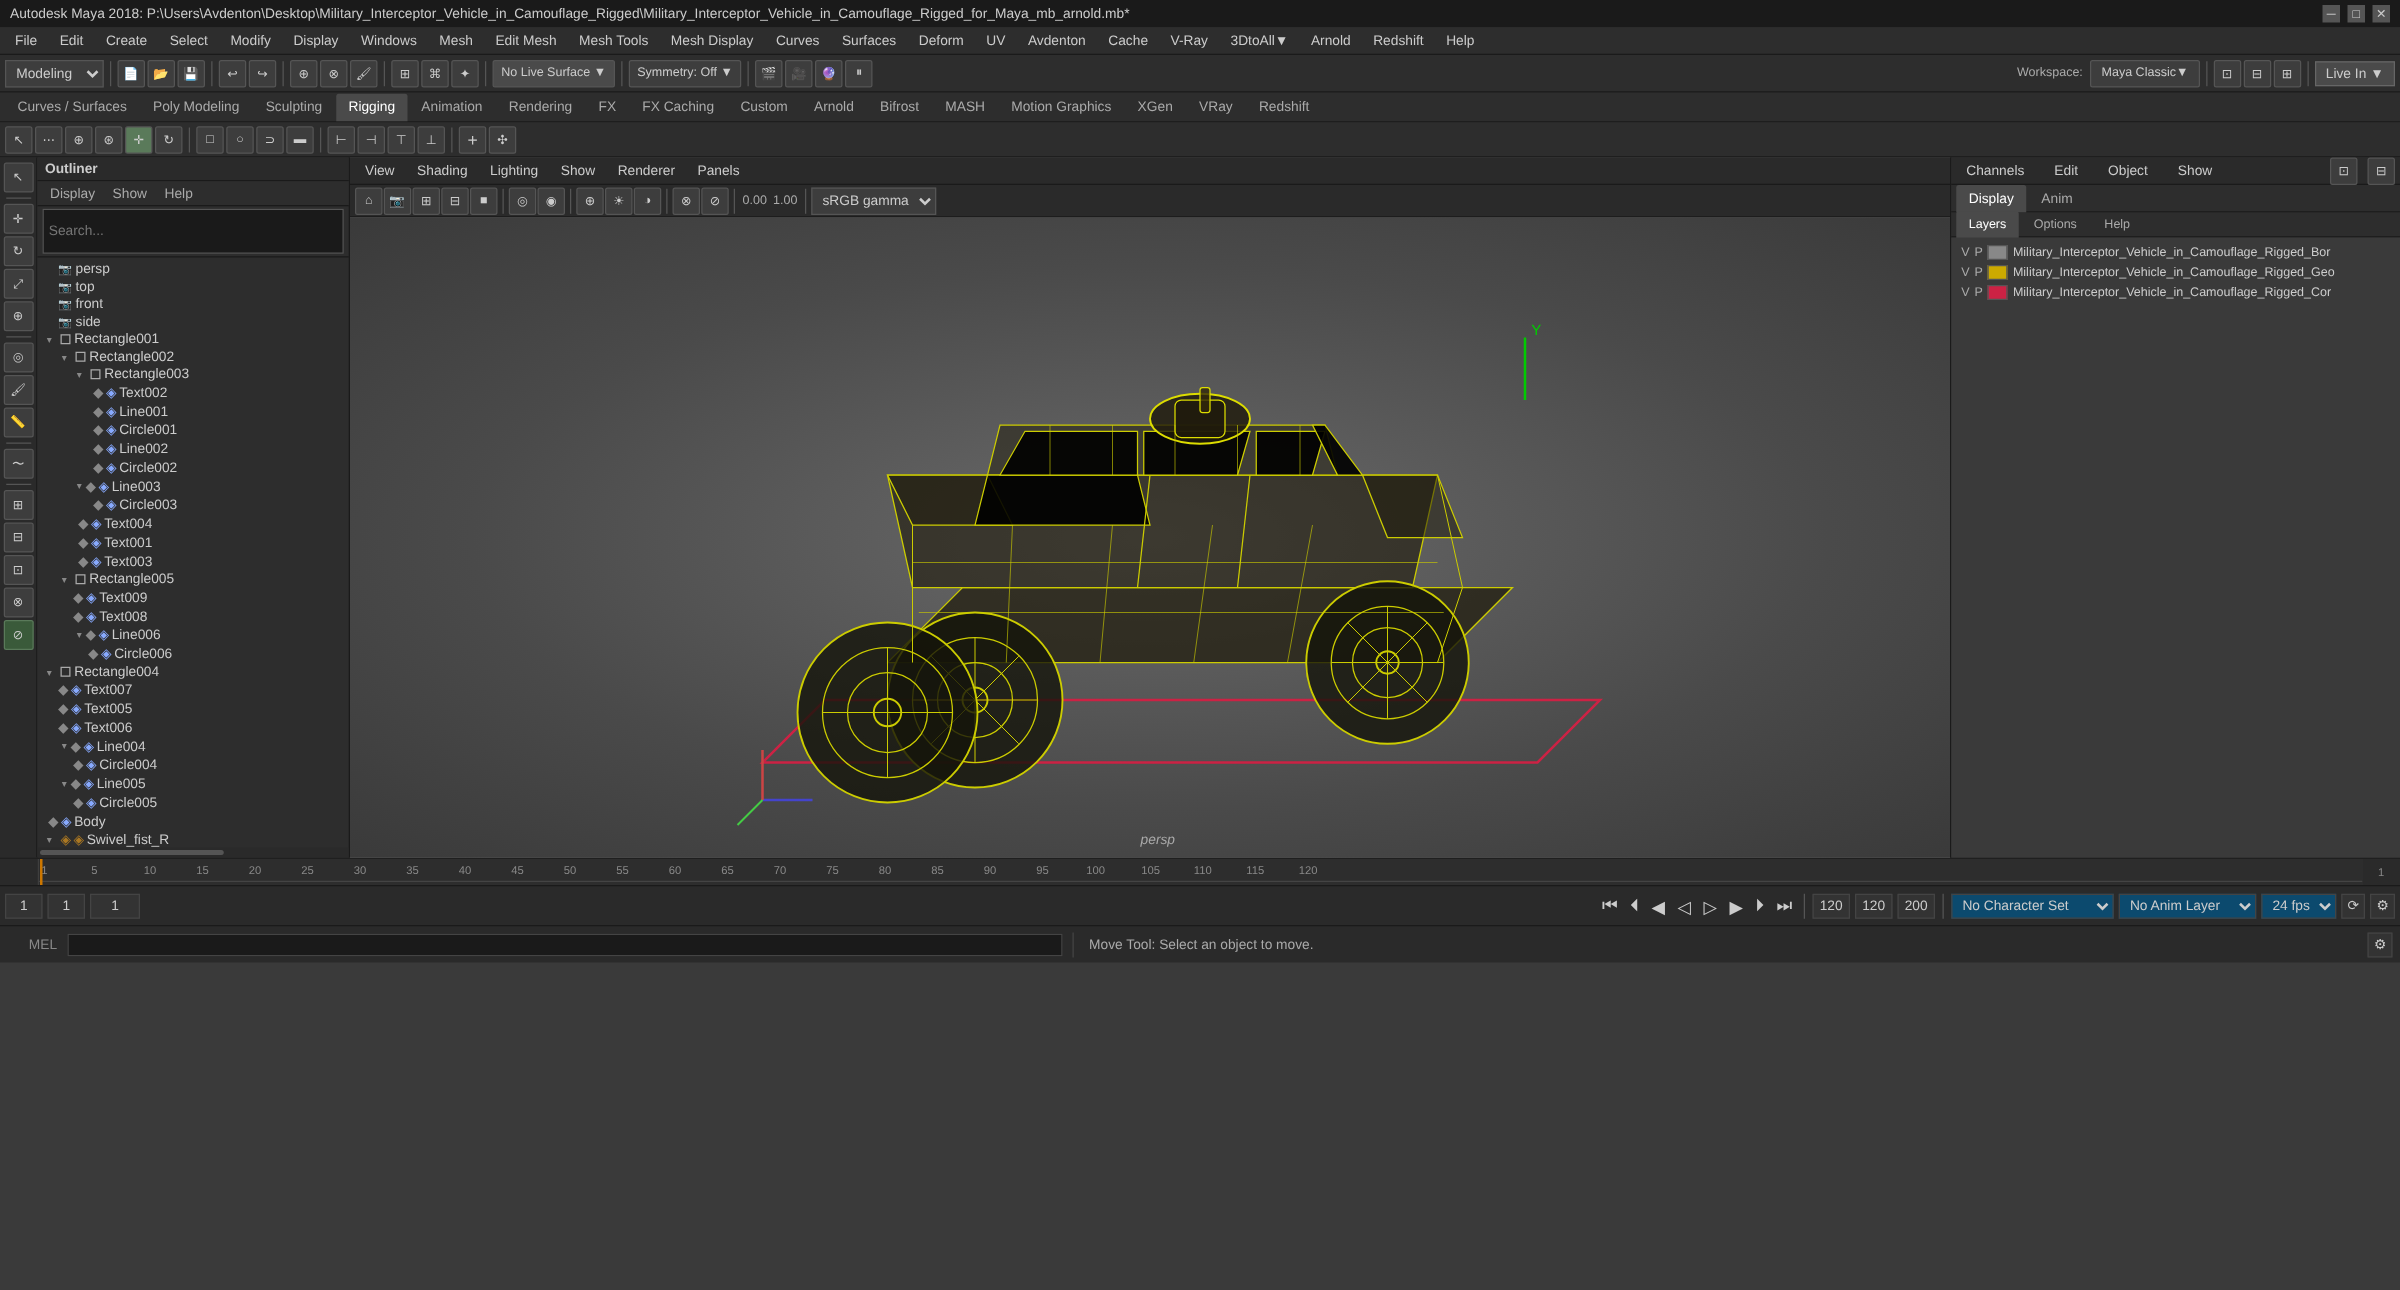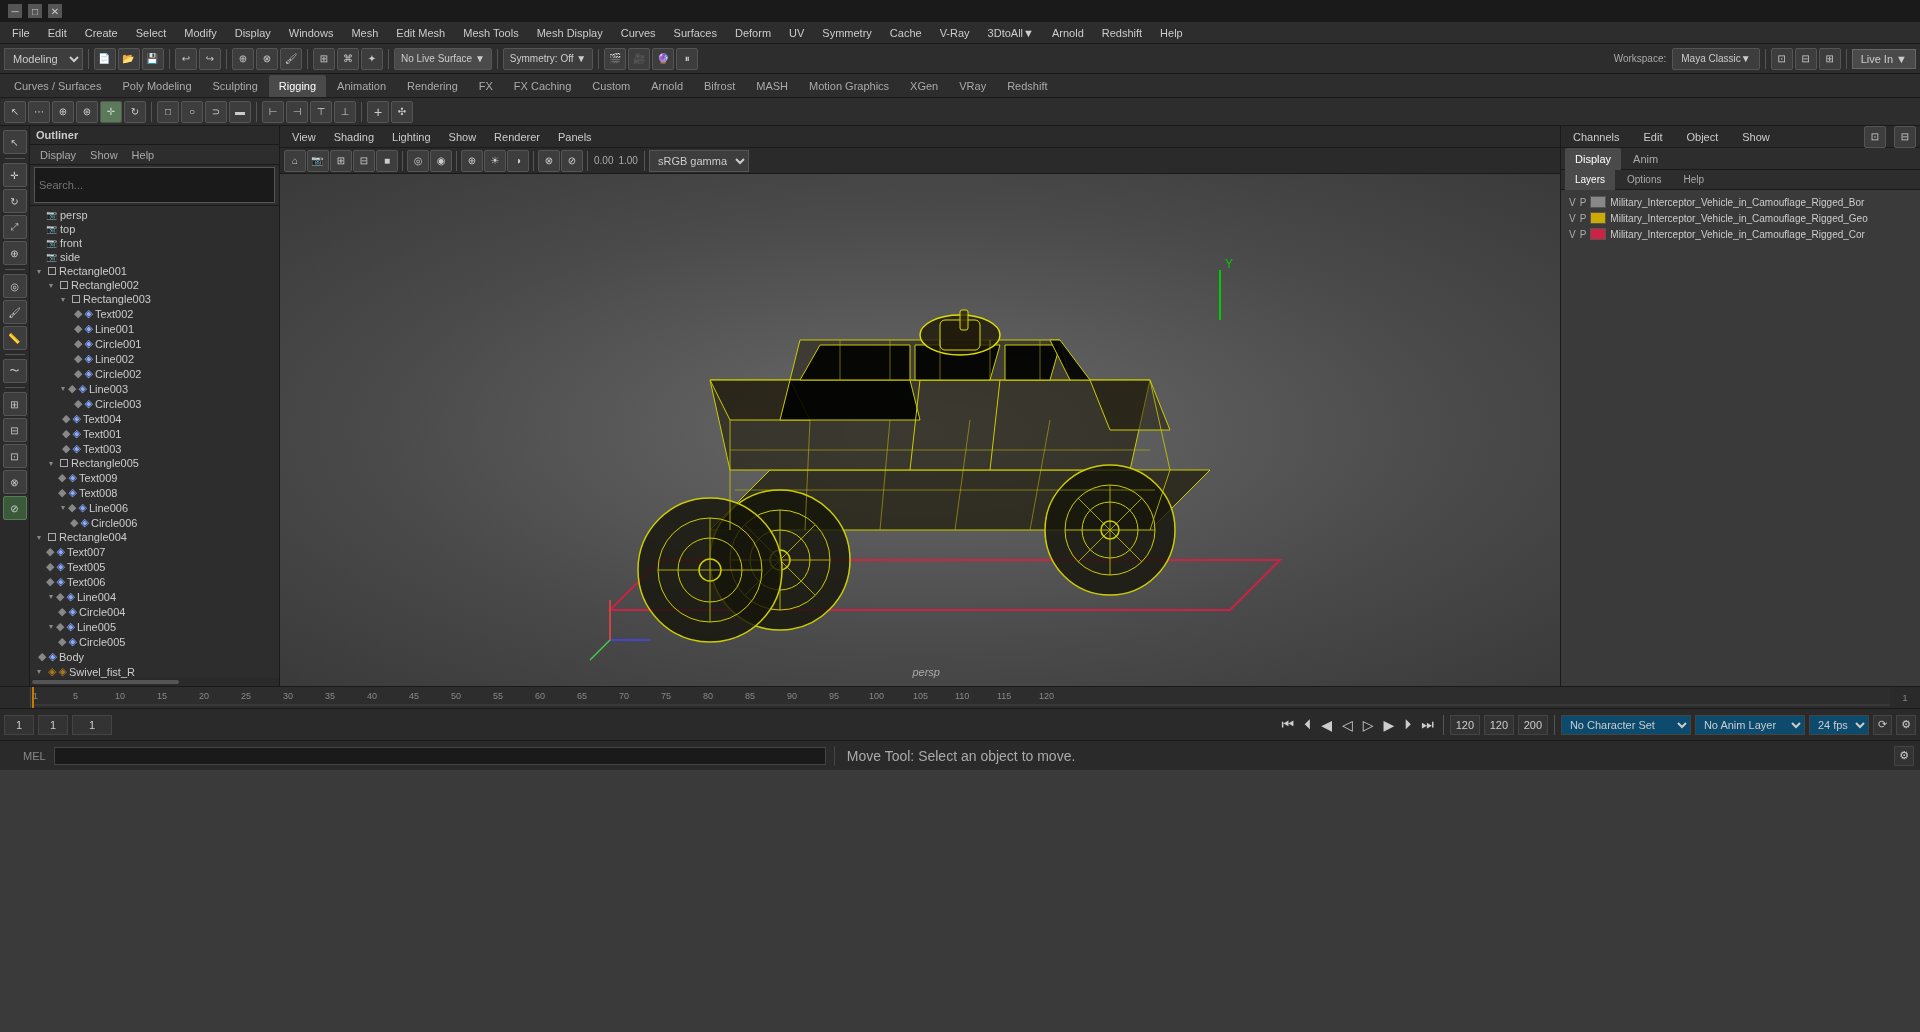--- a/index.html
+++ b/index.html
@@ -459,28 +459,29 @@
       flex: 1;
       background: #1a1a1a;
       border: 1px solid #444;
       color: #ccc;
       font-size: 11px;
       padding: 0 4px;
       height: 18px;
     }
     #status-message {
       color: #aaa;
-      font-size: 14px;
+      font-size: 11px;
       padding: 0 4px;
     }
   </style>
 </head>
 <body>
 
 <div id="title-bar">
+  <span class="title-text">Autodesk Maya 2018: P:\Users\Avdenton\Desktop\Military_Interceptor_Vehicle_in_Camouflage_Rigged\Military_Interceptor_Vehicle_in_Camouflage_Rigged_for_Maya_mb_arnold.mb*</span>
   <div class="win-controls">
     <button class="win-btn">─</button>
     <button class="win-btn">□</button>
     <button class="win-btn">✕</button>
   </div>
 </div>
 
 <div id="menu-bar">
   <div class="menu-item">File</div>
   <div class="menu-item">Edit</div>
@@ -490,21 +491,21 @@
   <div class="menu-item">Display</div>
   <div class="menu-item">Windows</div>
   <div class="menu-item">Mesh</div>
   <div class="menu-item">Edit Mesh</div>
   <div class="menu-item">Mesh Tools</div>
   <div class="menu-item">Mesh Display</div>
   <div class="menu-item">Curves</div>
   <div class="menu-item">Surfaces</div>
   <div class="menu-item">Deform</div>
   <div class="menu-item">UV</div>
-  <div class="menu-item">Symmetry</div>
+  <div class="menu-item">Avdenton</div>
   <div class="menu-item">Cache</div>
   <div class="menu-item">V-Ray</div>
   <div class="menu-item">3DtoAll▼</div>
   <div class="menu-item">Arnold</div>
   <div class="menu-item">Redshift</div>
   <div class="menu-item">Help</div>
 </div>
 
 <div id="toolbar1" style="position:relative;">
   <select class="toolbar-dropdown">

